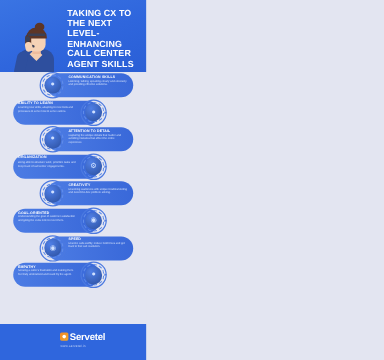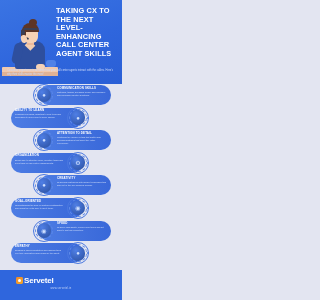--- a/index.html
+++ b/index.html
@@ -5,21 +5,21 @@
   html,body{margin:0;padding:0;}
   body{
     width:122px;height:300px;overflow:hidden;
     font-family:"Liberation Sans",sans-serif;
     background:#e3e5f1;
   }
   .poster{position:relative;width:122px;height:300px;overflow:hidden;background:#e3e5f1;}
 
   
   .header{
-    position:relative;width:122px;height:84px;
+    position:relative;width:122px;height:60px;
     background:linear-gradient(160deg,#3a74e3 0%,#2f66dd 55%,#2a5fd6 100%);
     overflow:hidden;
     text-decoration:underline;
   }
   .hdr-title{
     position:absolute;left:56px;top:7px;width:62px;
     color:#ffffff;font-weight:bold;font-size:7.4px;line-height:8.6px;
     letter-spacing:.1px;
   }
   .hdr-sub{
@@ -77,21 +77,21 @@
   .arrowtip{position:absolute;right:-1px;top:9px;width:0;height:0;
      border-left:2.6px solid #4b79e0;border-top:1.8px solid transparent;border-bottom:1.8px solid transparent;}
 
   
   .footer{
     position:absolute;left:0;bottom:0;width:122px;height:30px;
     background:#2f66dd;
   }
   .logo{
     position:absolute;left:0;right:0;top:6px;
-    display:flex;align-items:center;gap:1.5px;margin-left:16px;
+    display:flex;align-items:center;justify-content:center;gap:1.5px;margin-left:16px;
   }
   .logo-mark{
     width:6.5px;height:6.5px;border-radius:1.4px;
     background:linear-gradient(135deg,#f08a2a 0%,#f0a52a 100%);
     position:relative;
   }
   .logo-mark:after{content:"";position:absolute;left:1.6px;top:1.6px;width:3.2px;height:3.2px;
     border-radius:50%;background:#ffffff;}
   .logo-text{color:#ffffff;font-weight:bold;font-size:8px;letter-spacing:-.2px;}
   .logo-url{position:absolute;left:0;right:0;top:17px;text-align:center;

